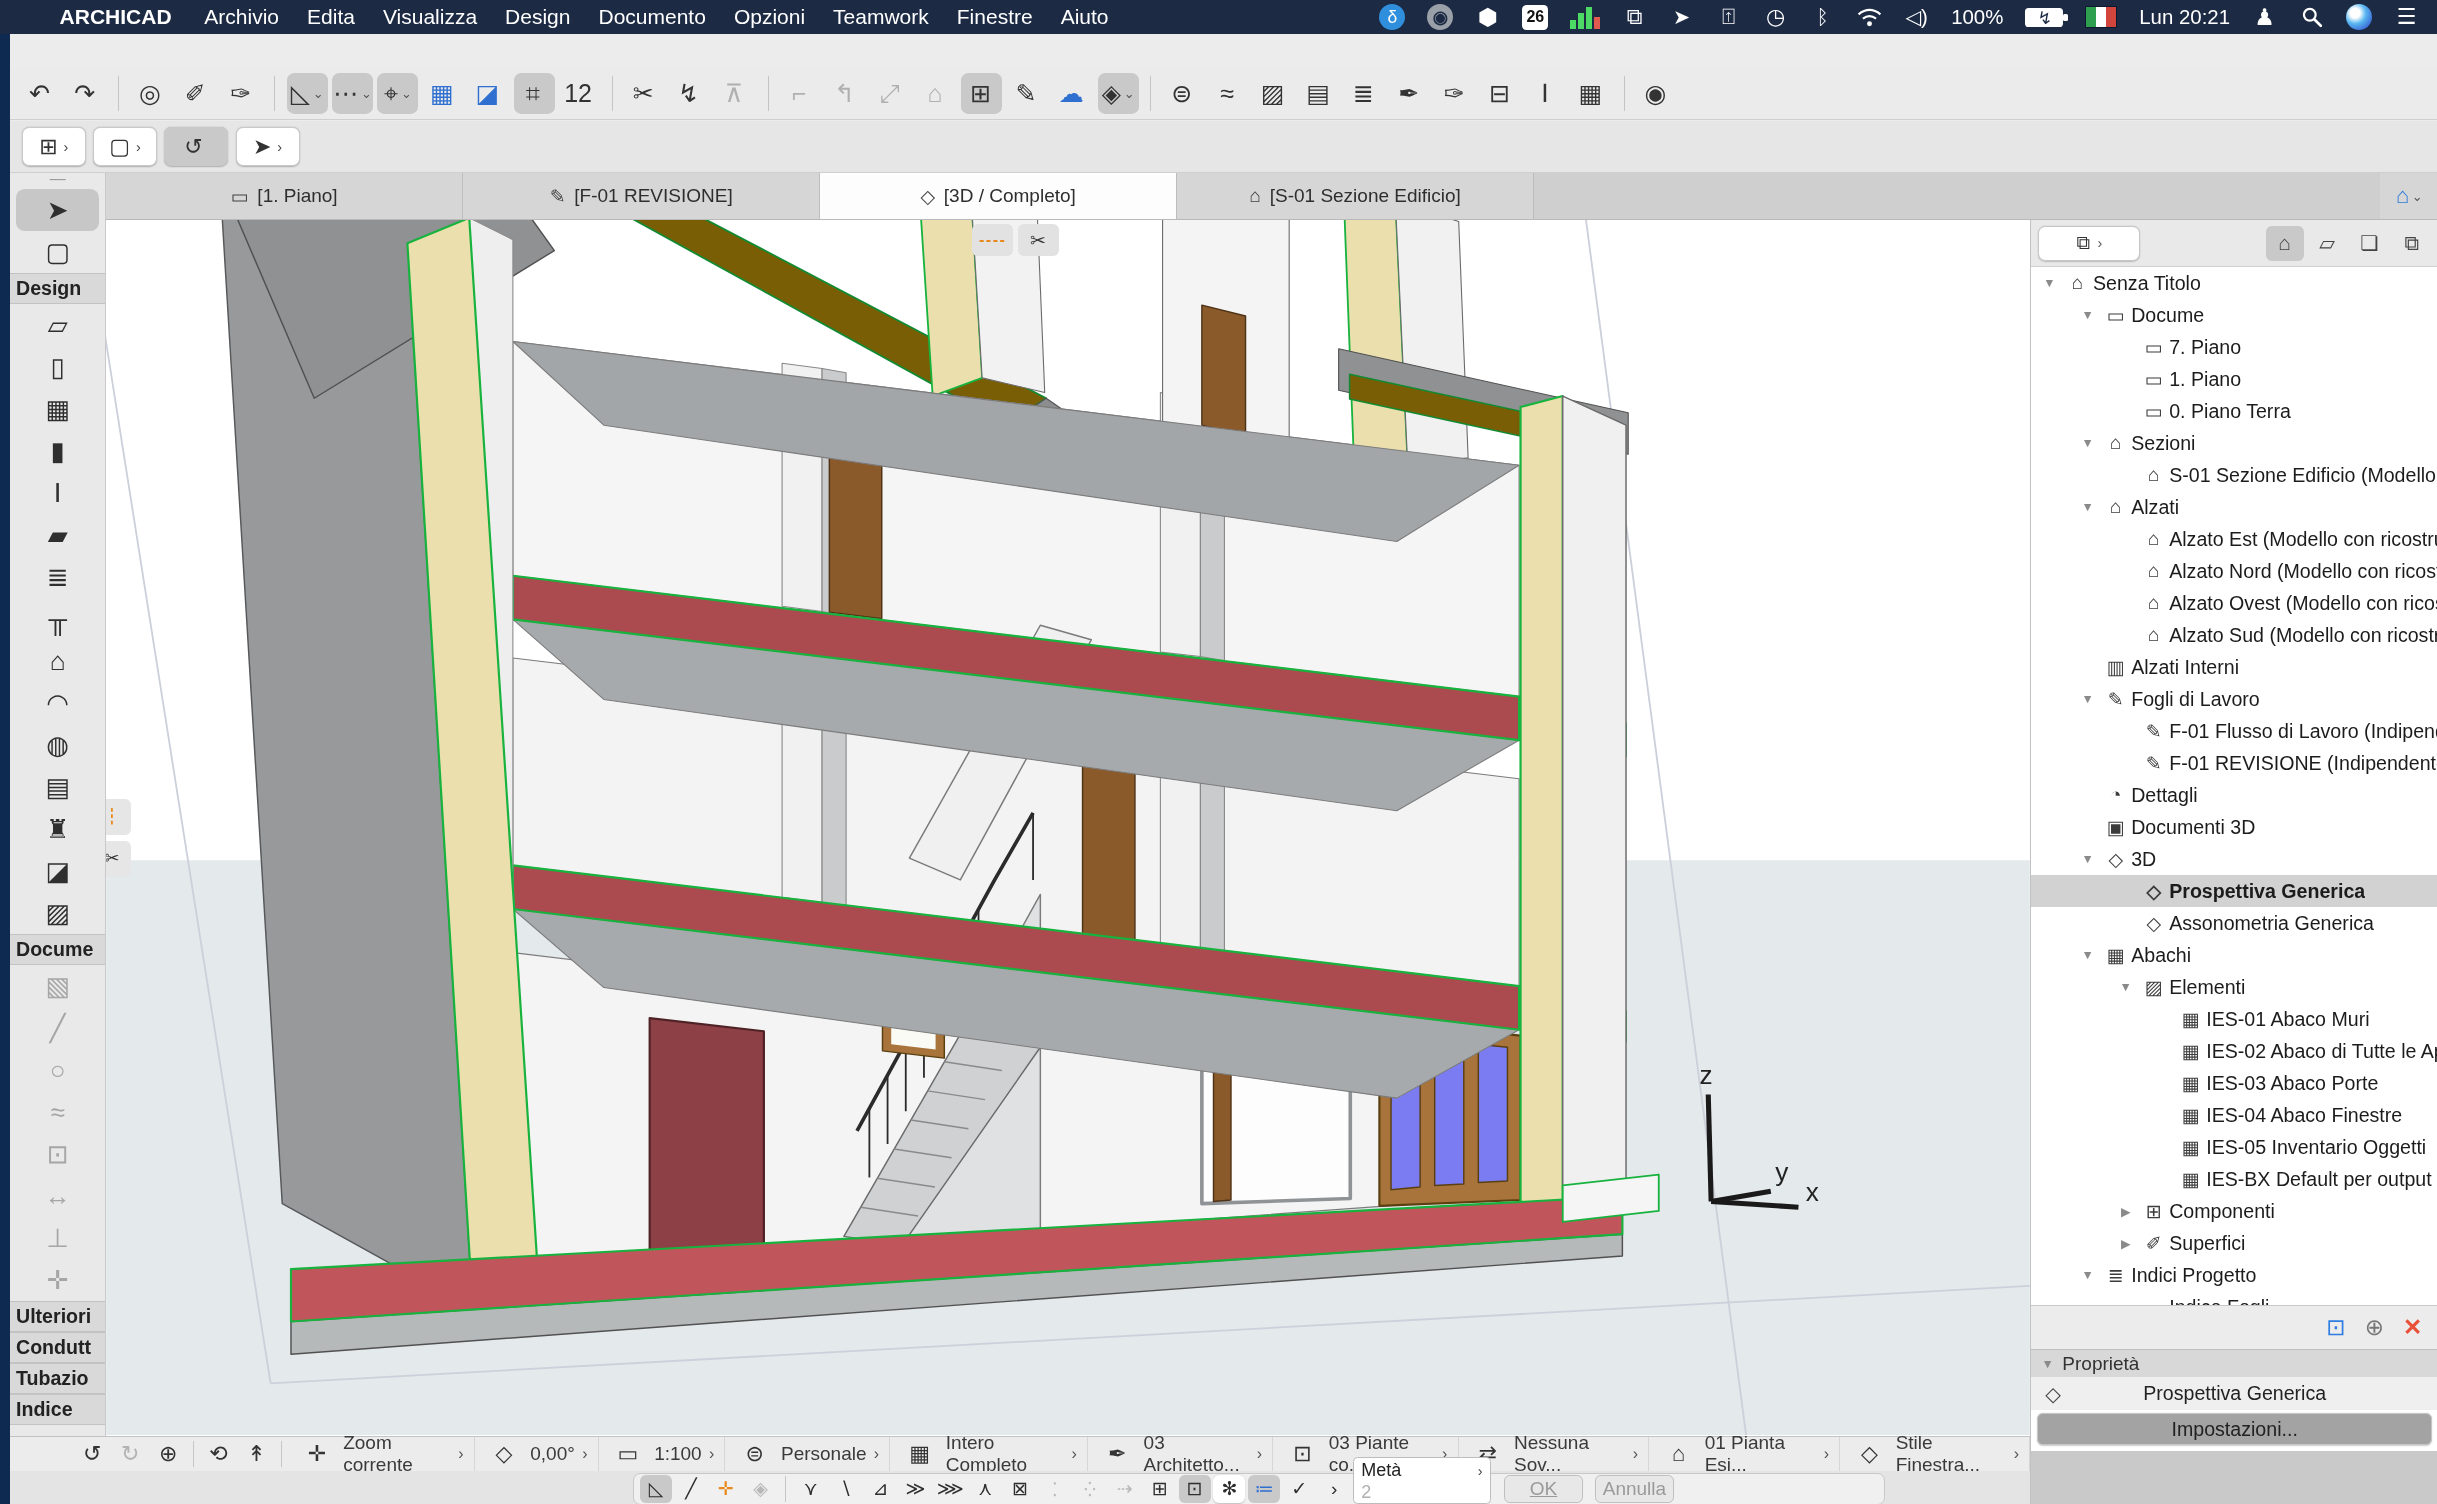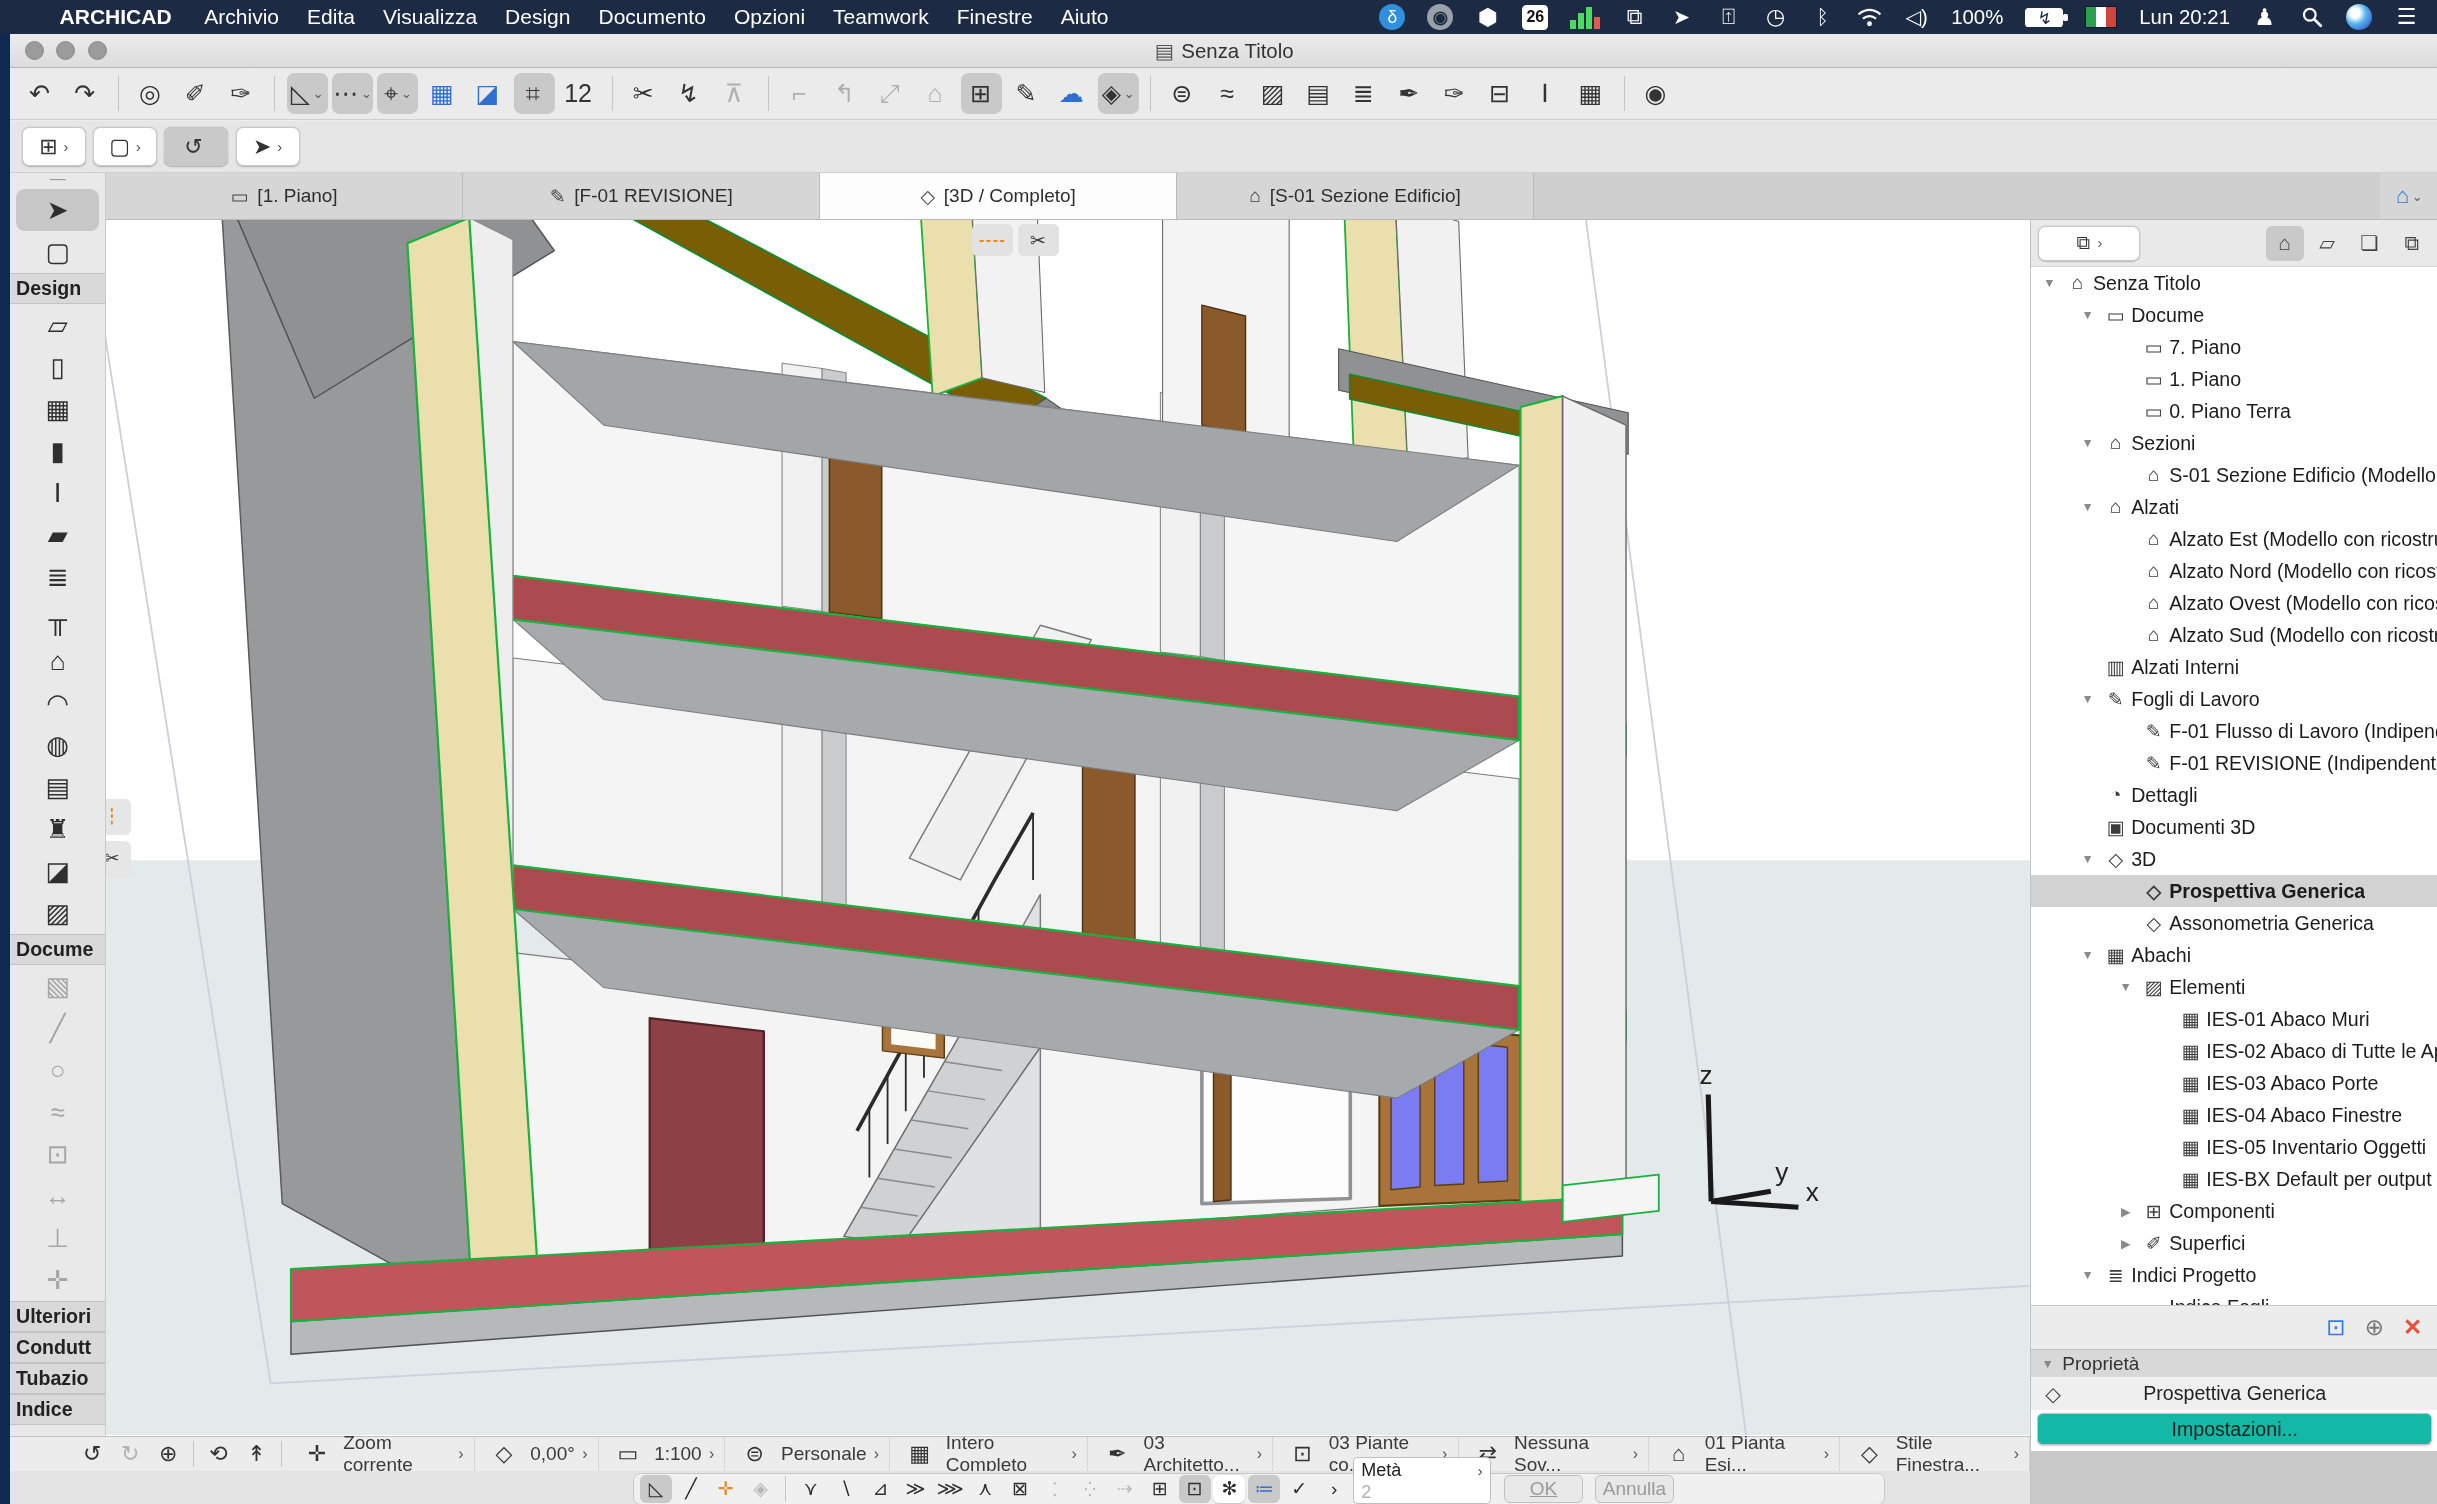--- a/index.html
+++ b/index.html
@@ -116,21 +116,21 @@
   .nf { font-size:23px; color:#777; }
   .nf.blue { color:#2f7de1; } .nf.red { color:#e8503a; font-weight:bold; }
   .nav-prop { position:absolute; left:0; right:0; bottom:127px; height:29px; background:#d8d8d8;
     border-top:0.7px solid #bfbfbf; border-bottom:0.7px solid #bfbfbf; display:flex; align-items:center;
     gap:8.7px; padding:0 10.2px; font-size:19px; color:#333; }
   .nav-prop .tarrow{ width:auto; }
   .nav-view { position:absolute; left:0; right:0; bottom:95px; height:33px; background:#efefef;
     display:flex; align-items:center; font-size:19.6px; color:#222; }
   .nav-view .ticn { width:44px; text-align:center; font-size:20.4px; color:#444; }
   .nav-view .vname { position:absolute; left:0; right:0; text-align:center; }
-  .nav-settings { position:absolute; left:5.8px; right:5.8px; bottom:60px; height:32px; background:#14b8a6;
+  .nav-settings { position:absolute; left:5.8px; right:5.8px; bottom:60px; height:32px; background:#a3a3a3;
     border:0.7px solid #c6c6c6; border-radius:5.8px; box-shadow:0 0.7px 1.5px rgba(0,0,0,.2);
     display:flex; align-items:center; justify-content:center; font-size:19.6px; color:#222; }
   .nav-rest { position:absolute; left:0; right:0; bottom:0; height:54px; background:#c9c9c9; }
 
   
   .statusbar { position:absolute; left:0; right:408px; bottom:34px; height:35px; background:#ececec;
     border-top:0.7px solid #c2c2c2; display:flex; align-items:center; font-size:19px; color:#333; padding-left:63px; }
   .sb-icn { min-width:38px; text-align:center; font-size:22px; color:#333; }
   .sb-icn.dim { color:#b3b3b3; }
   .sbsep { width:0.7px; height:26px; background:#c6c6c6; margin:0 5.8px; }
@@ -217,28 +217,20 @@
           <line x1="18" y1="18" x2="27" y2="27" stroke="#fff" stroke-width="3.6" stroke-linecap="round"></line>
         </svg>
     </span>
     <span class="siri"></span>
     <span class="sicon" style="color:#fff;font-size:22px;">☰</span>
   </div>
 </div>
 
 <div class="window">
 
-  <div class="titlebar">
-    <div class="dots">
-      <span class="dot"></span>
-      <span class="dot"></span>
-      <span class="dot"></span>
-    </div>
-    <div class="wtitle"><span class="ticn">▤</span><span>Senza Titolo</span></div>
-  </div>
 
   <div class="toolbar">
 
   <div class="tb">
         <span>↶</span>
         <span></span>
         <span class="chev"></span>
       </div>
       <div class="tb">
         <span>↷</span>

